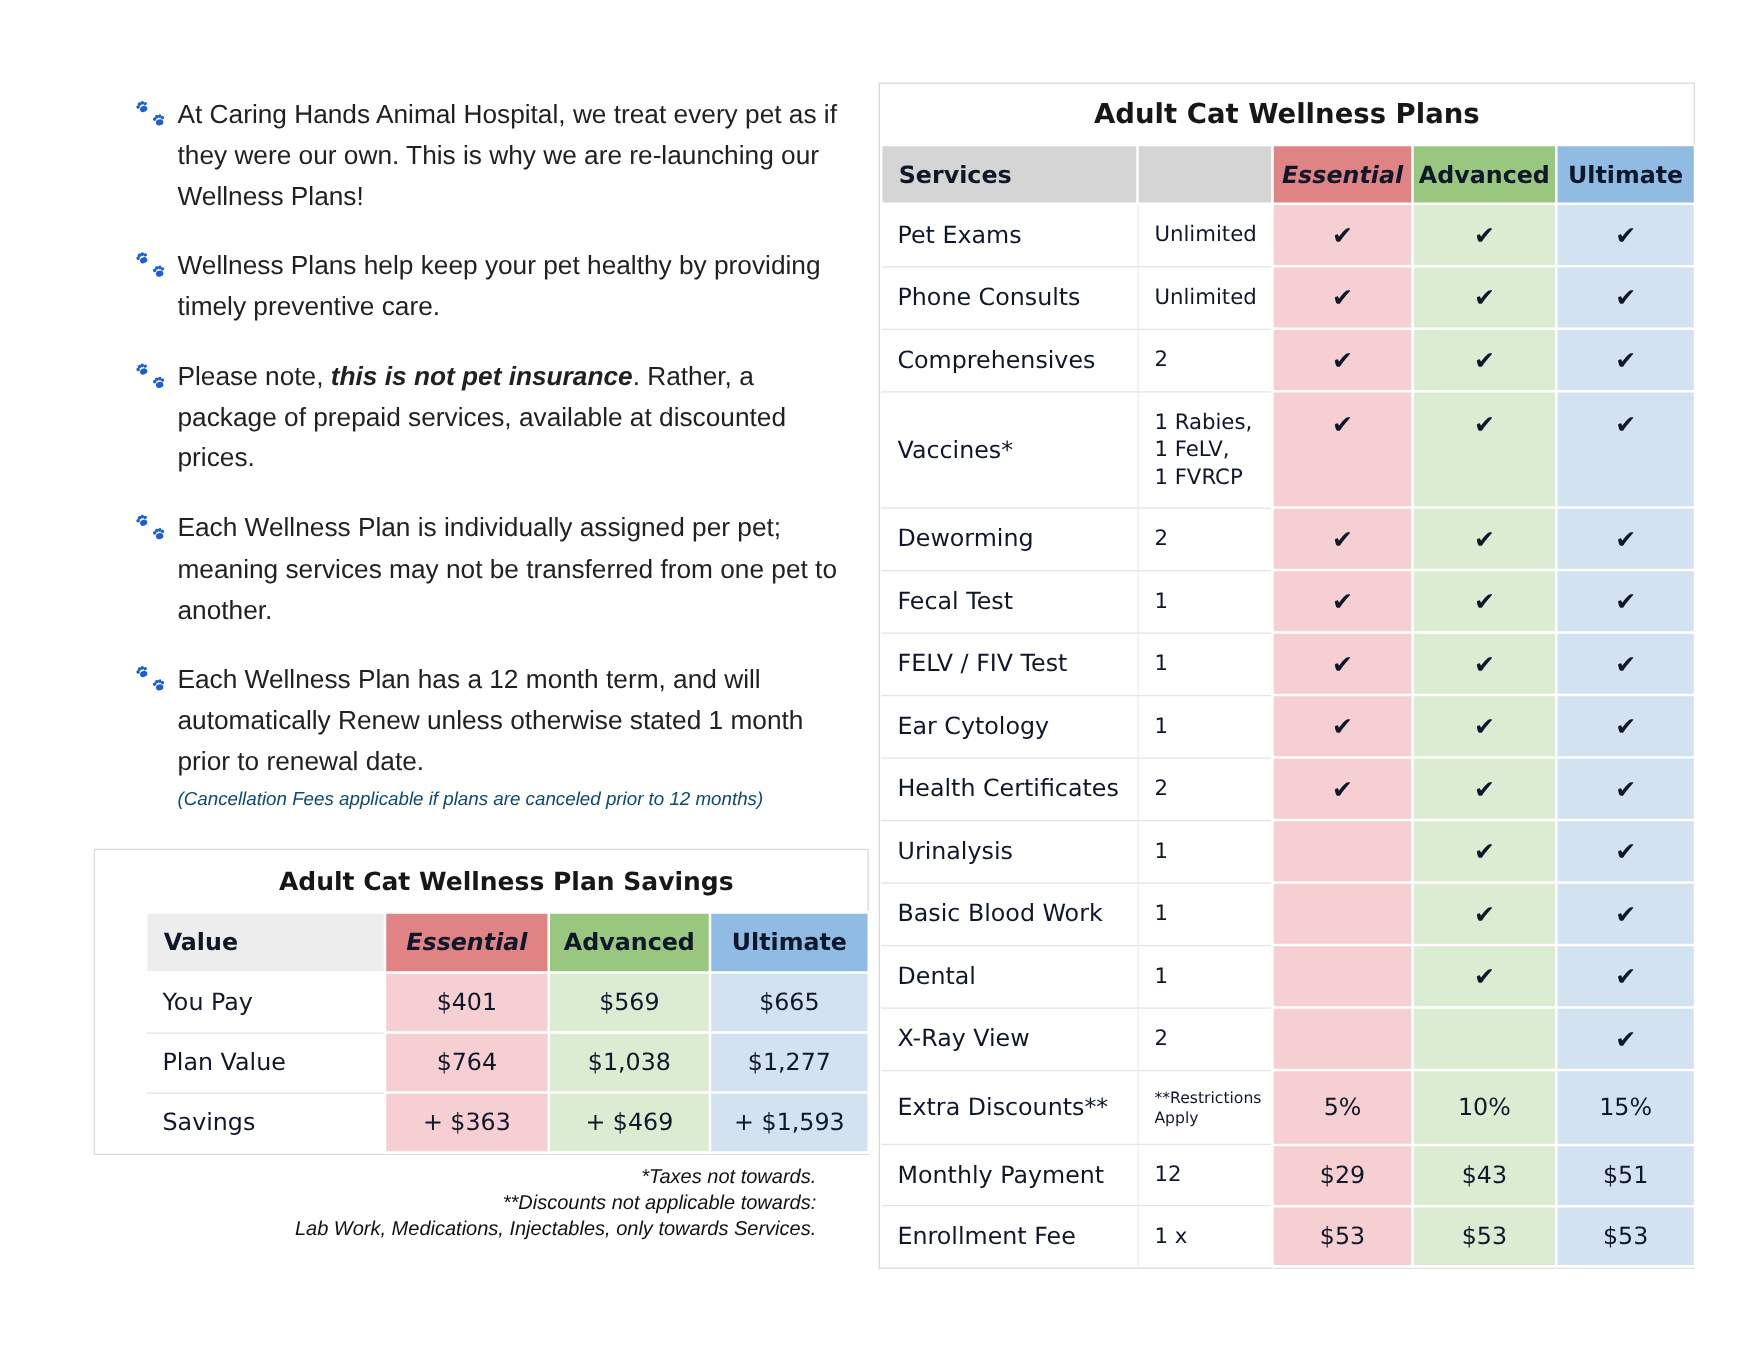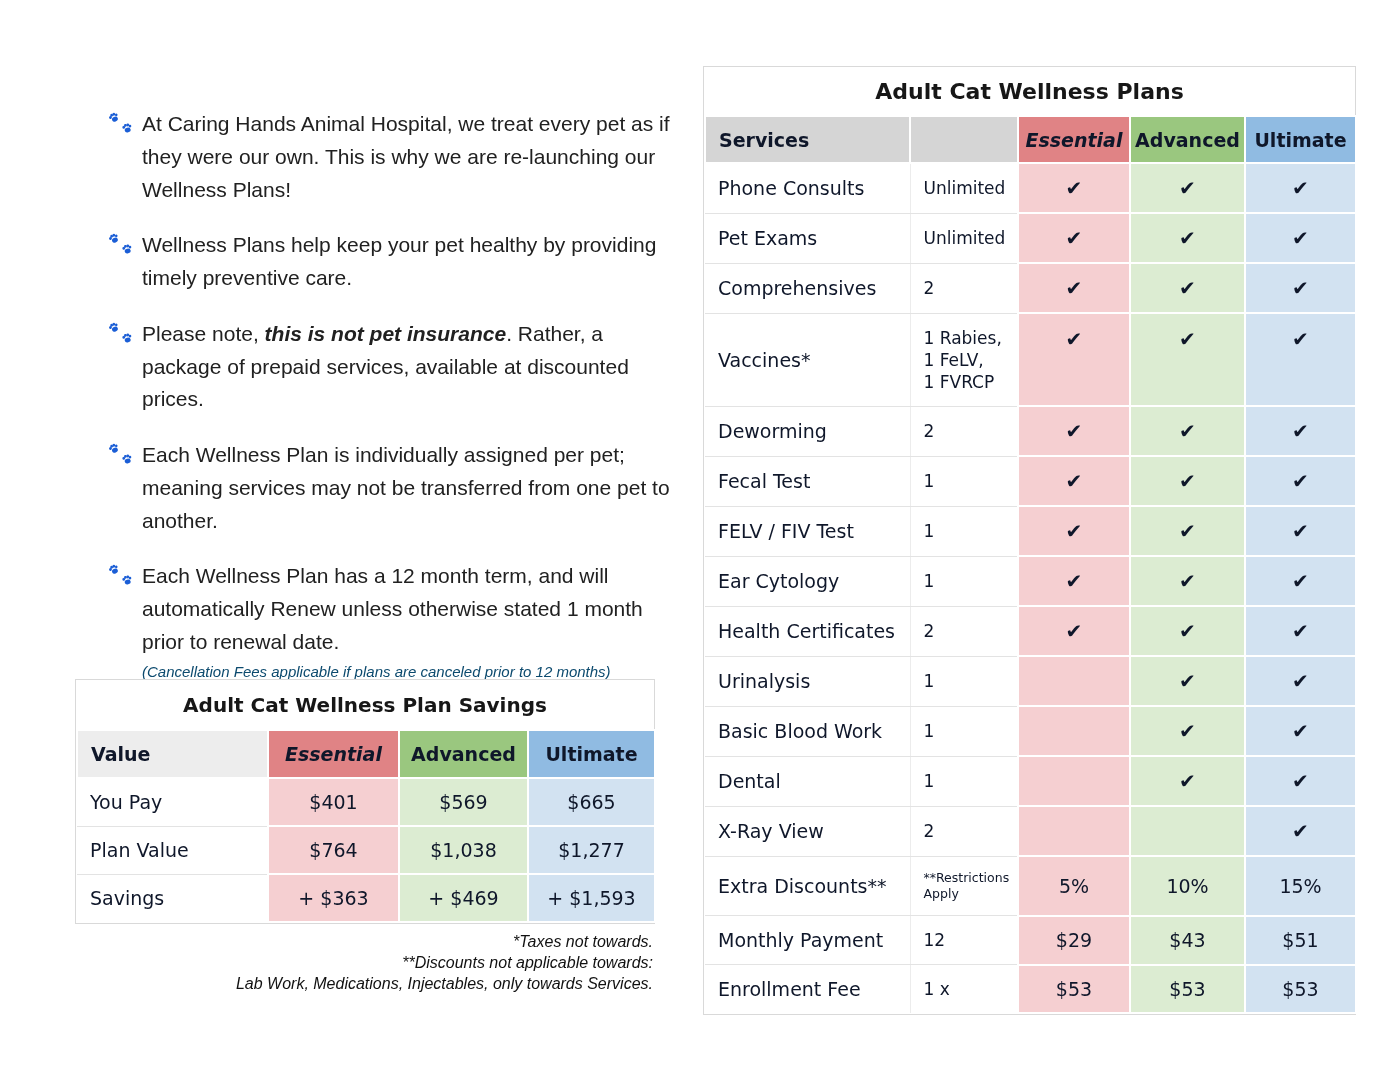--- a/index.html
+++ b/index.html
@@ -9,39 +9,39 @@
     --gray-h:#d5d5d5; --value-h:#ededed;
     --line:#e3e3e3; --outer:#d9d9d9; --ink:#1e1e1e;
   }
   html,body{margin:0;padding:0;}
   body{
     width:1400px;height:1082px;position:relative;background:#ffffff;
     font-family:"Liberation Sans",sans-serif;color:var(--ink);
     overflow:hidden;
   }
   
-  .bullets{position:absolute;left:106px;top:76px;width:566px;margin-top:32px;}
+  .bullets{position:absolute;left:106px;top:76px;width:566px;}
   .bullet{display:flex;margin-bottom:23px;}
   .bullet .icon{flex:0 0 36px;width:36px;padding-top:3px;}
   .bullet .text{font-size:21px;line-height:1.56;color:#212121;width:530px;}
   .bullet .text .bi{font-weight:700;font-style:italic;}
   .bullet .note{font-size:15px;font-style:italic;line-height:1.38;margin-top:3px;color:#0c4a6e;}
   
   .tbl-wrap{position:absolute;background:#fff;border:1px solid var(--outer);}
   .tbl-title{text-align:center;font-family:"DejaVu Sans",sans-serif;font-weight:600;color:#171717;}
   table{border-collapse:collapse;font-family:"DejaVu Sans",sans-serif;color:#0f172a;}
   td,th{font-weight:400;}
   th{font-weight:600;}
   .sep-cell{border:2px solid #ffffff;}          
   .plain-cell{border-bottom:1px solid var(--line);}
   tr:last-child .plain-cell{border-bottom:none;border-radius:11px;}
   .ctr{text-align:center;}
   .check{font-weight:700;font-size:20px;}
   
-  .savings{left:75px;top:679px;width:578px;}
+  .savings{left:75px;top:679px;width:578px;padding-left:40px;}
   .savings .tbl-title{font-size:20px;padding:13px 0 12px;}
   .savings table{width:578px;table-layout:fixed;}
   .savings th,.savings td{height:44px;font-size:19px;}
   .savings th{font-size:19px;}
   .savings .rowlab{text-align:left;padding-left:13px;margin-top:36px;}
   .hd-value{background:var(--value-h);text-align:left;padding-left:13px;border:2px solid #fff;}
   .hd-ess{background:var(--ess-h);font-style:italic;} .hd-adv{background:var(--adv-h);} .hd-ult{background:var(--ult-h);}
   .c-ess{background:var(--ess-t);} .c-adv{background:var(--adv-t);} .c-ult{background:var(--ult-t);}
   
   .footnotes{position:absolute;left:75px;top:931px;width:578px;text-align:right;
@@ -220,28 +220,28 @@
         <tr>
           <th class="hd-gray sep-cell">Services</th>
           <th class="hd-gray sep-cell"></th>
           <th class="sep-cell ctr hd-ess">Essential</th>
           <th class="sep-cell ctr hd-adv">Advanced</th>
           <th class="sep-cell ctr hd-ult">Ultimate</th>
         </tr>
       </thead>
     <tbody>
         <tr>
+          <td class="svc plain-cell">Pet Exams</td>
+          <td class="qty plain-cell">Unlimited</td>
+          <td class="sep-cell ctr plan-cell c-ess"><span class="check">✔</span></td>
+          <td class="sep-cell ctr plan-cell c-adv"><span class="check">✔</span></td>
+          <td class="sep-cell ctr plan-cell c-ult"><span class="check">✔</span></td>
+        </tr>
+        <tr>
           <td class="svc plain-cell">Phone Consults</td>
-          <td class="qty plain-cell">Unlimited</td>
-          <td class="sep-cell ctr plan-cell c-ess"><span class="check">✔</span></td>
-          <td class="sep-cell ctr plan-cell c-adv"><span class="check">✔</span></td>
-          <td class="sep-cell ctr plan-cell c-ult"><span class="check">✔</span></td>
-        </tr>
-        <tr>
-          <td class="svc plain-cell">Pet Exams</td>
           <td class="qty plain-cell">Unlimited</td>
           <td class="sep-cell ctr plan-cell c-ess"><span class="check">✔</span></td>
           <td class="sep-cell ctr plan-cell c-adv"><span class="check">✔</span></td>
           <td class="sep-cell ctr plan-cell c-ult"><span class="check">✔</span></td>
         </tr>
         <tr>
           <td class="svc plain-cell">Comprehensives</td>
           <td class="qty plain-cell">2</td>
           <td class="sep-cell ctr plan-cell c-ess"><span class="check">✔</span></td>
           <td class="sep-cell ctr plan-cell c-adv"><span class="check">✔</span></td>

